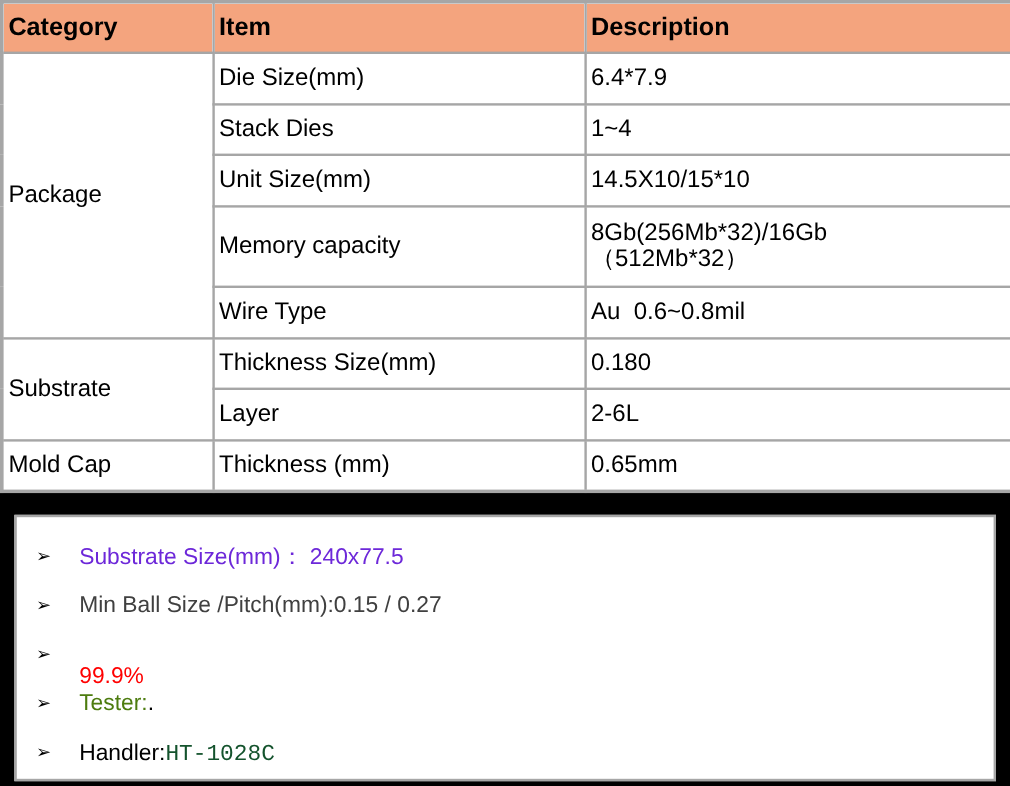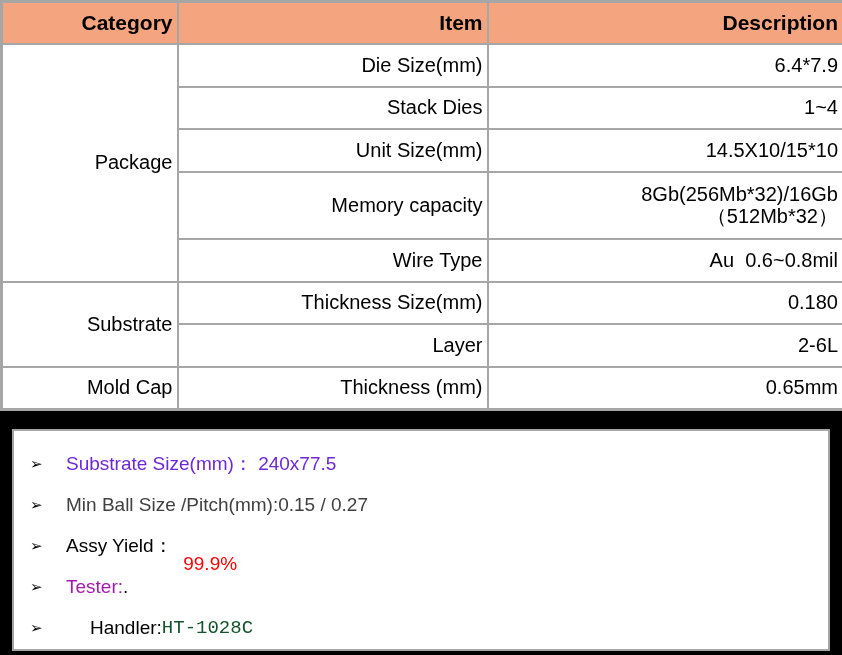--- a/index.html
+++ b/index.html
@@ -20,21 +20,21 @@
   
   table.spec{
     border-collapse:collapse;
     width:842px;
     background:#fff;
     table-layout:fixed;
     border:3px solid var(--grid);
   }
   table.spec th, table.spec td{
     border:2px solid var(--grid);
-    text-align:right;
+    text-align:left;
     vertical-align:middle;
     padding:0 4px;
     white-space:pre-wrap;
     overflow:hidden;
   }
   table.spec th{
     background:var(--header-bg);
     font-weight:bold;
     font-size:21px;
     height:40px;
@@ -152,32 +152,31 @@
 
     <div class="note-line">
       <span class="note-bullet">➢</span>
       <span class="note-text" style="color: #404040;">Min Ball Size /Pitch(mm):0.15 / 0.27</span>
       <span class="note-text"></span>
       <span class="note-text"></span>
     </div>
 
     <div class="note-line">
       <span class="note-bullet">➢</span>
-      <span class="note-text" style="color: rgb(0, 0, 0);">Assy Yield：  </span>
       <span class="note-text" style="color: rgb(255, 0, 0); margin-top: 36px;">99.9%</span>
       <span class="note-text"></span>
     </div>
 
     <div class="note-line">
       <span class="note-bullet">➢</span>
-      <span class="note-text" style="color: #a21caf;">Tester:</span>
+      <span class="note-text" style="color: #4d7c0f;">Tester:</span>
       <span class="note-text" style="color: rgb(0, 0, 0);">.</span>
     </div>
 
     <div class="note-line">
       <span class="note-bullet">➢</span>
-      <span class="note-text" style="color: rgb(0, 0, 0); margin-left: 24px;">Handler:</span>
+      <span class="note-text" style="color: rgb(0, 0, 0);">Handler:</span>
       <span class="note-text" style="color: #14532d; font-family: Liberation Mono, monospace;">HT-1028C</span>
       <span class="note-text"></span>
     </div>
 
   </div>
 </div>
 
 </body></html>

